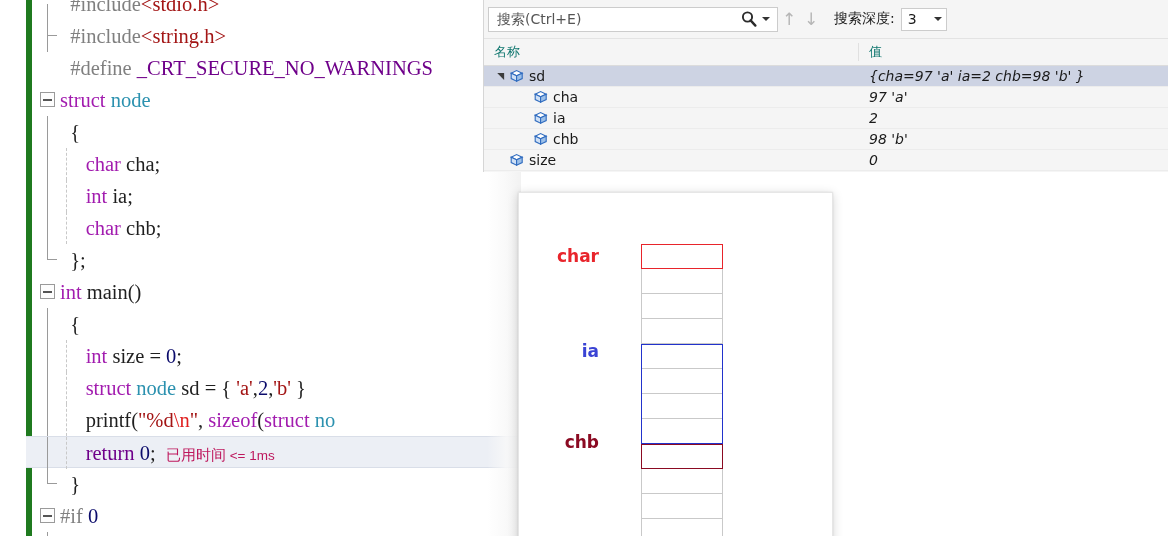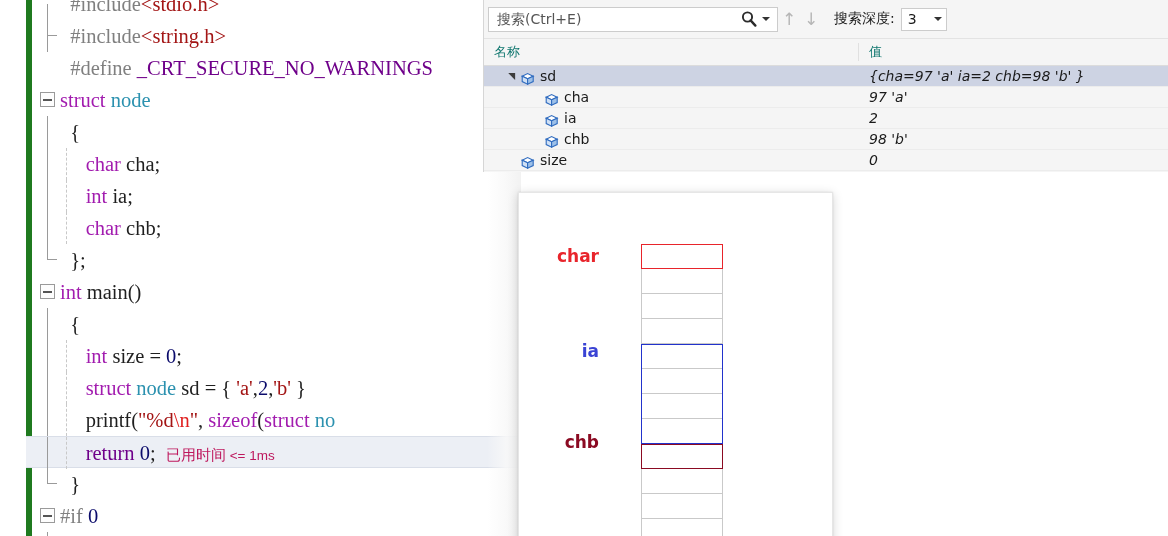--- a/index.html
+++ b/index.html
@@ -142,22 +142,22 @@
   .col-name { width: 375px; flex: 0 0 auto; border-right: 1px solid #e0e0e0; }
   .col-val  { flex: 1 1 auto; }
 
   .watch-rows { background: #f5f5f5; }
   .wrow {
     display: flex; height: 21px; align-items: center;
     border-bottom: 1px solid #ececec;
   }
   .wrow.sel { background: #cdd3e3; }
   .wrow .nm {
-    width: 375px; flex: 0 0 auto; display: flex; align-items: flex-end;
-    font-size: 14px; color: #1a1a1a; padding-left: 11px;
+    width: 375px; flex: 0 0 auto; display: flex; align-items: center;
+    font-size: 14px; color: #1a1a1a;
   }
   .wrow .vl {
     flex: 1 1 auto; font-size: 14px; color: #1a1a1a; padding-left: 10px; font-style: italic;
   }
   .twisty {
     width: 16px; flex: 0 0 auto; text-align: center;
     font-size: 9px; color: #3c3c3c; line-height: 21px;
   }
   .cube { width: 17px; height: 15px; flex: 0 0 auto; margin-right: 4px; }
   .nmtext { line-height: 21px; }

